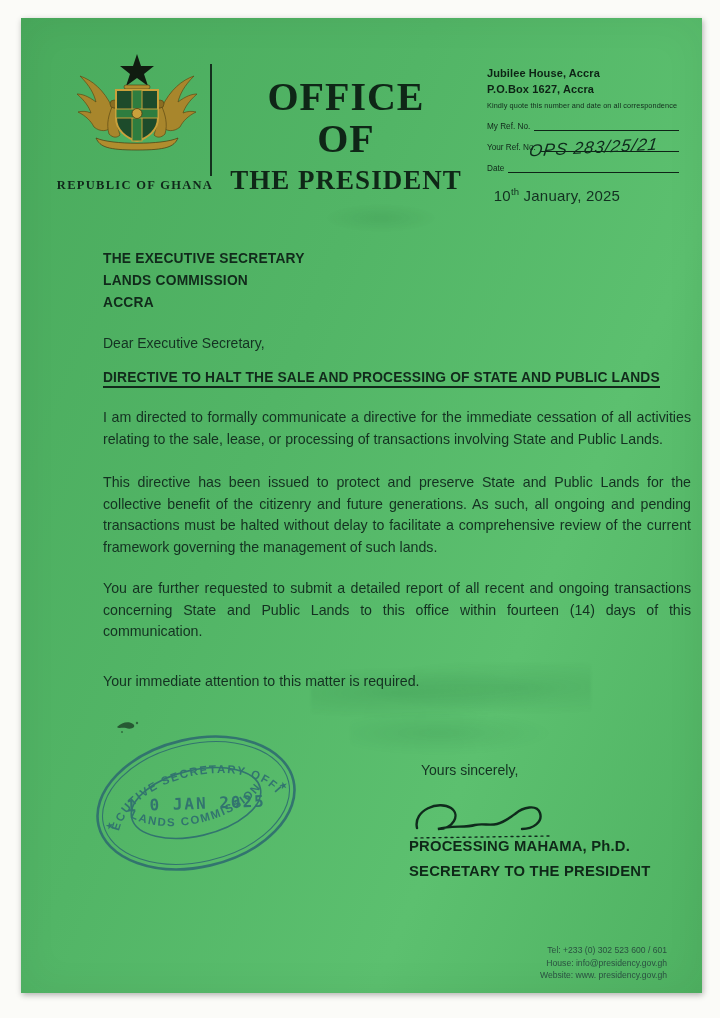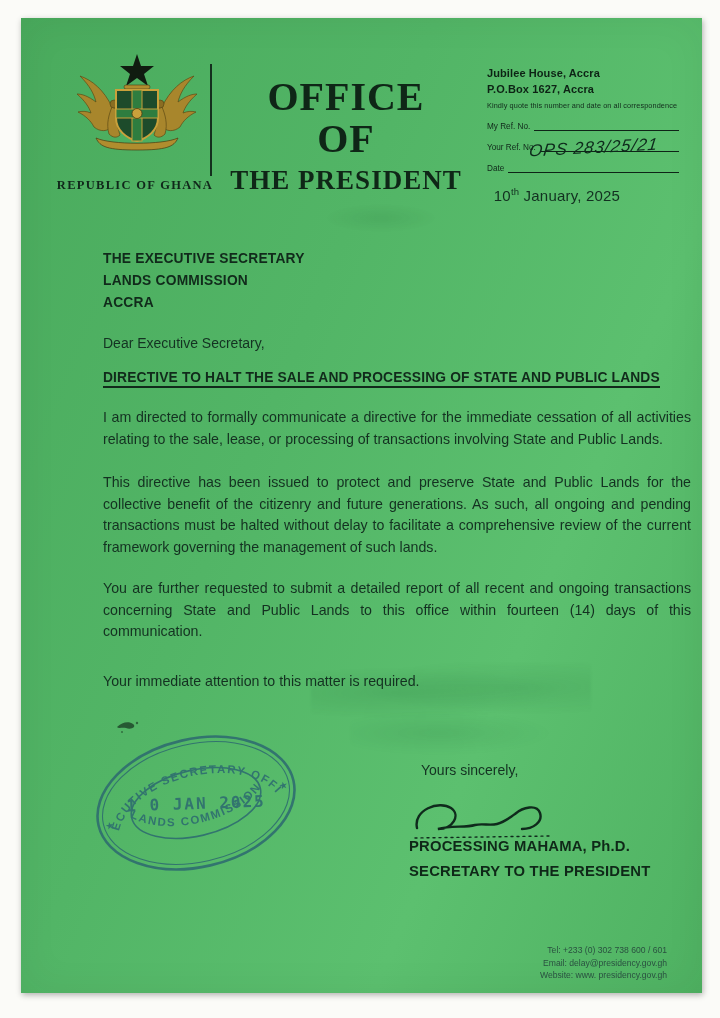--- a/index.html
+++ b/index.html
@@ -204,18 +204,18 @@
     <path d="M10,40 C6,22 32,12 44,20 C54,27 46,41 31,41 C44,37 58,40 68,37
              C76,35 82,38 90,36 C98,34 102,30 108,26 C116,19 130,16 133,25
              C136,34 126,41 115,41" fill="none" stroke="#0f2a1c" stroke-width="2.4" stroke-linecap="round"></path>
     <path d="M8,50 L142,48" fill="none" stroke="#0f2a1c" stroke-width="1.4" stroke-dasharray="2,4" stroke-linecap="round"></path>
   </svg>
 
   <div class="abs signer-name">PROCESSING MAHAMA, Ph.D.</div>
   <div class="abs signer-title">SECRETARY TO THE PRESIDENT</div>
 
   <div class="abs footer">
-    <div>Tel: +233 (0) 302 738 600 / 601</div>
-    <div>Email: delay@presidency.gov.gh</div>
+    <div>Tel: +233 (0) 302 523 600 / 601</div>
+    <div>House: info@presidency.gov.gh</div>
     <div>Website: www. presidency.gov.gh</div>
   </div>
 
 </div>
 
 </body></html>

